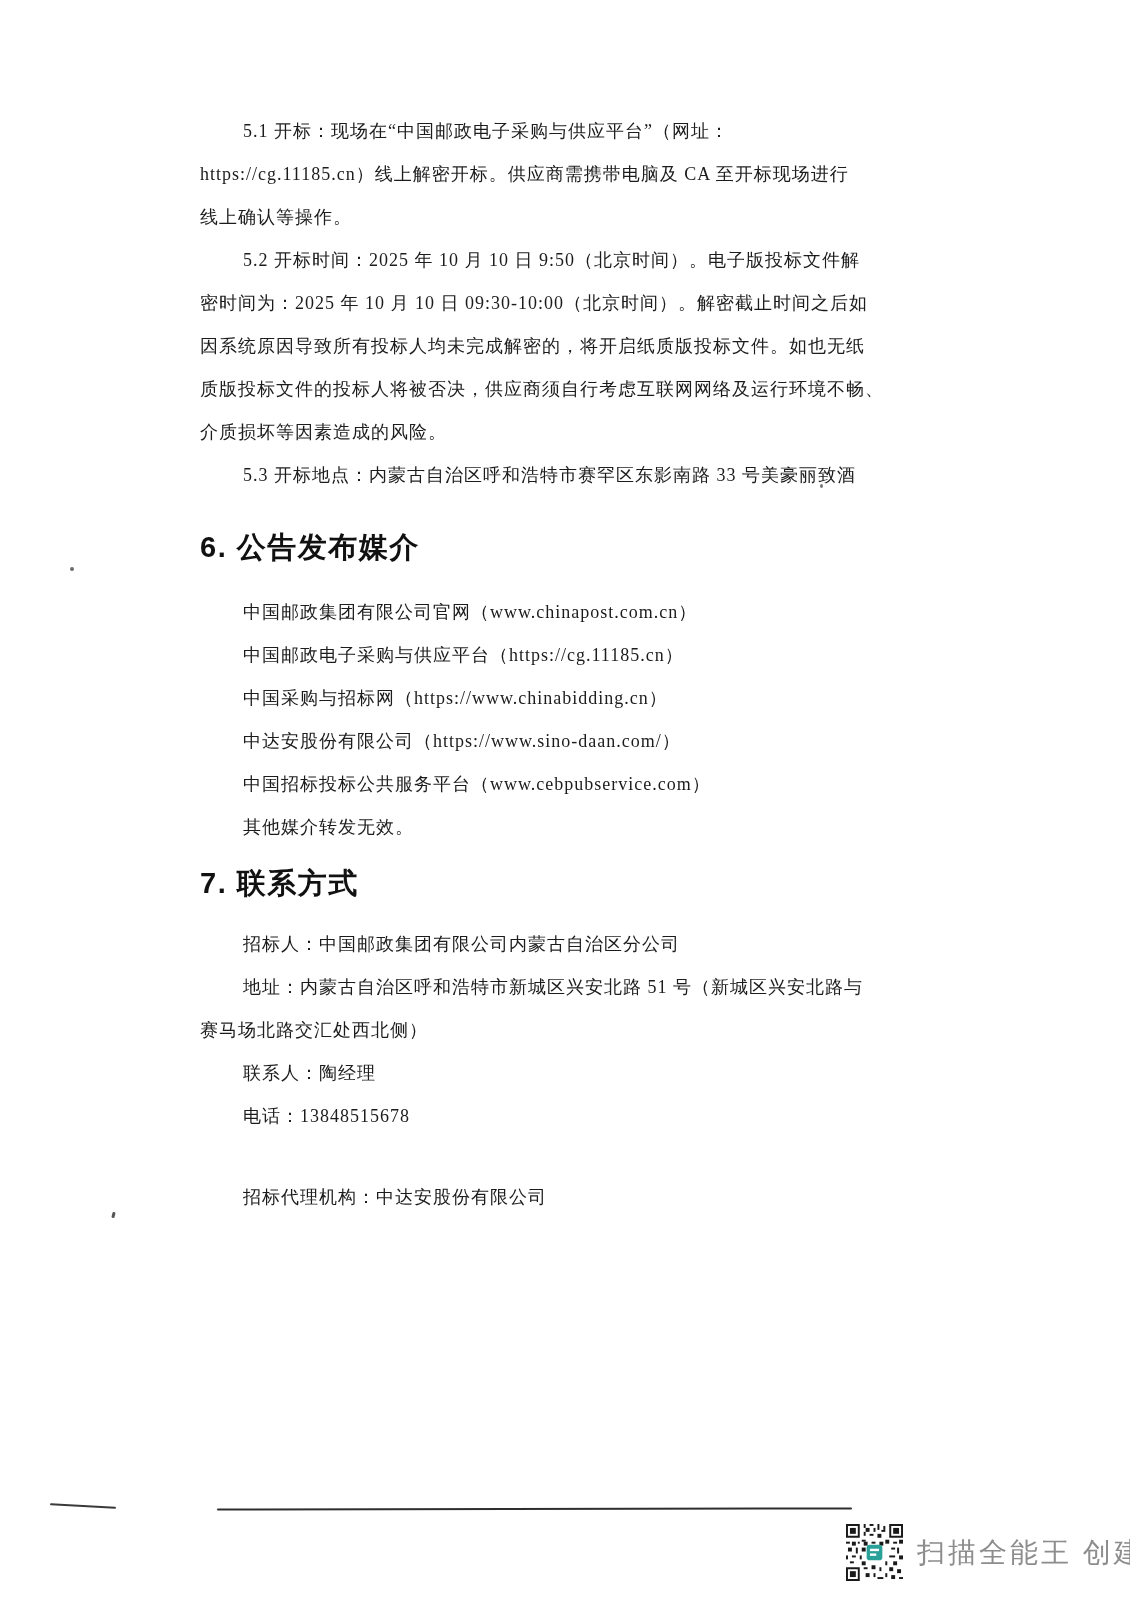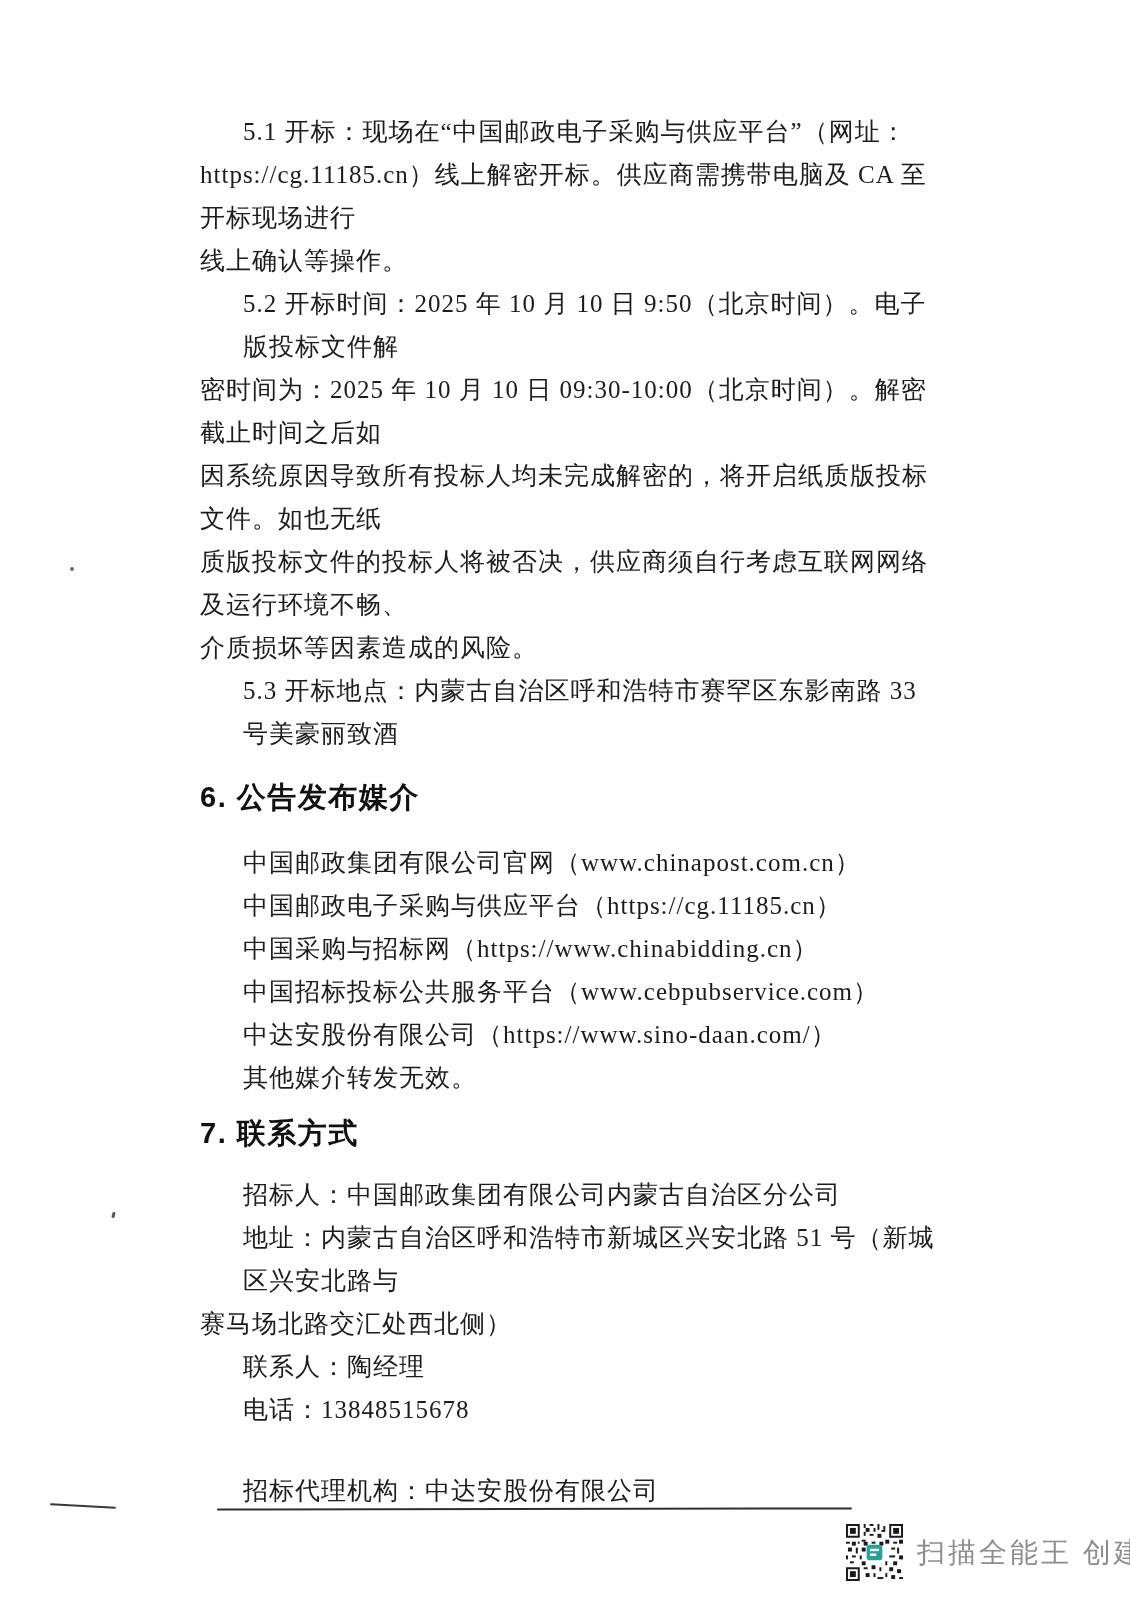--- a/index.html
+++ b/index.html
@@ -11,36 +11,36 @@
     font-family:"Liberation Serif", serif;
     color:#1c1c1c;
   }
   .content{
     position:absolute;
     left:200px;top:0;
     width:740px;
     padding-top:110px;
   }
   .line{
-    font-size:25px;
+    font-size:18px;
     line-height:43px;
     letter-spacing:1px;
     white-space:pre-wrap;
     font-weight:500;
   }
   .indent{padding-left:43px;}
   .heading{
     font-family:"Liberation Sans", sans-serif;
     font-size:29px;
     font-weight:bold;
     line-height:44px;
     letter-spacing:1.5px;
     color:#111;
   }
-  .h6{margin:20px 0 22px 0;}
+  .h6{margin:28px 0 22px 0;}
   .h7{margin:12px 0 18px 0;}
   .agency-block{margin-top:38px;}
   .footer{
     position:absolute;
     left:846px;top:1524px;
     display:flex;
     align-items:center;
     gap:14px;
   }
   .qr{width:57px;height:57px;display:block;}
@@ -92,22 +92,22 @@
     <div>
       <div class="line indent">5.3 开标地点：内蒙古自治区呼和浩特市赛罕区东影南路 33 号美豪丽致酒</div>
     </div>
 
     <div class="heading h6">6. 公告发布媒介</div>
 
     <div>
       <div class="line indent">中国邮政集团有限公司官网（www.chinapost.com.cn）</div>
       <div class="line indent">中国邮政电子采购与供应平台（https://cg.11185.cn）</div>
       <div class="line indent">中国采购与招标网（https://www.chinabidding.cn）</div>
+      <div class="line indent">中达安股份有限公司（https://www.sino-daan.com/）</div>
       <div class="line indent">中国招标投标公共服务平台（www.cebpubservice.com）</div>
-      <div class="line indent">中达安股份有限公司（https://www.sino-daan.com/）</div>
       <div class="line indent">其他媒介转发无效。</div>
     </div>
 
     <div class="heading h7">7. 联系方式</div>
 
     <div>
       <div class="line indent">招标人：中国邮政集团有限公司内蒙古自治区分公司</div>
       <div class="line indent">地址：内蒙古自治区呼和浩特市新城区兴安北路 51 号（新城区兴安北路与</div>
       <div class="line">赛马场北路交汇处西北侧）</div>
       <div class="line indent">联系人：陶经理</div>

